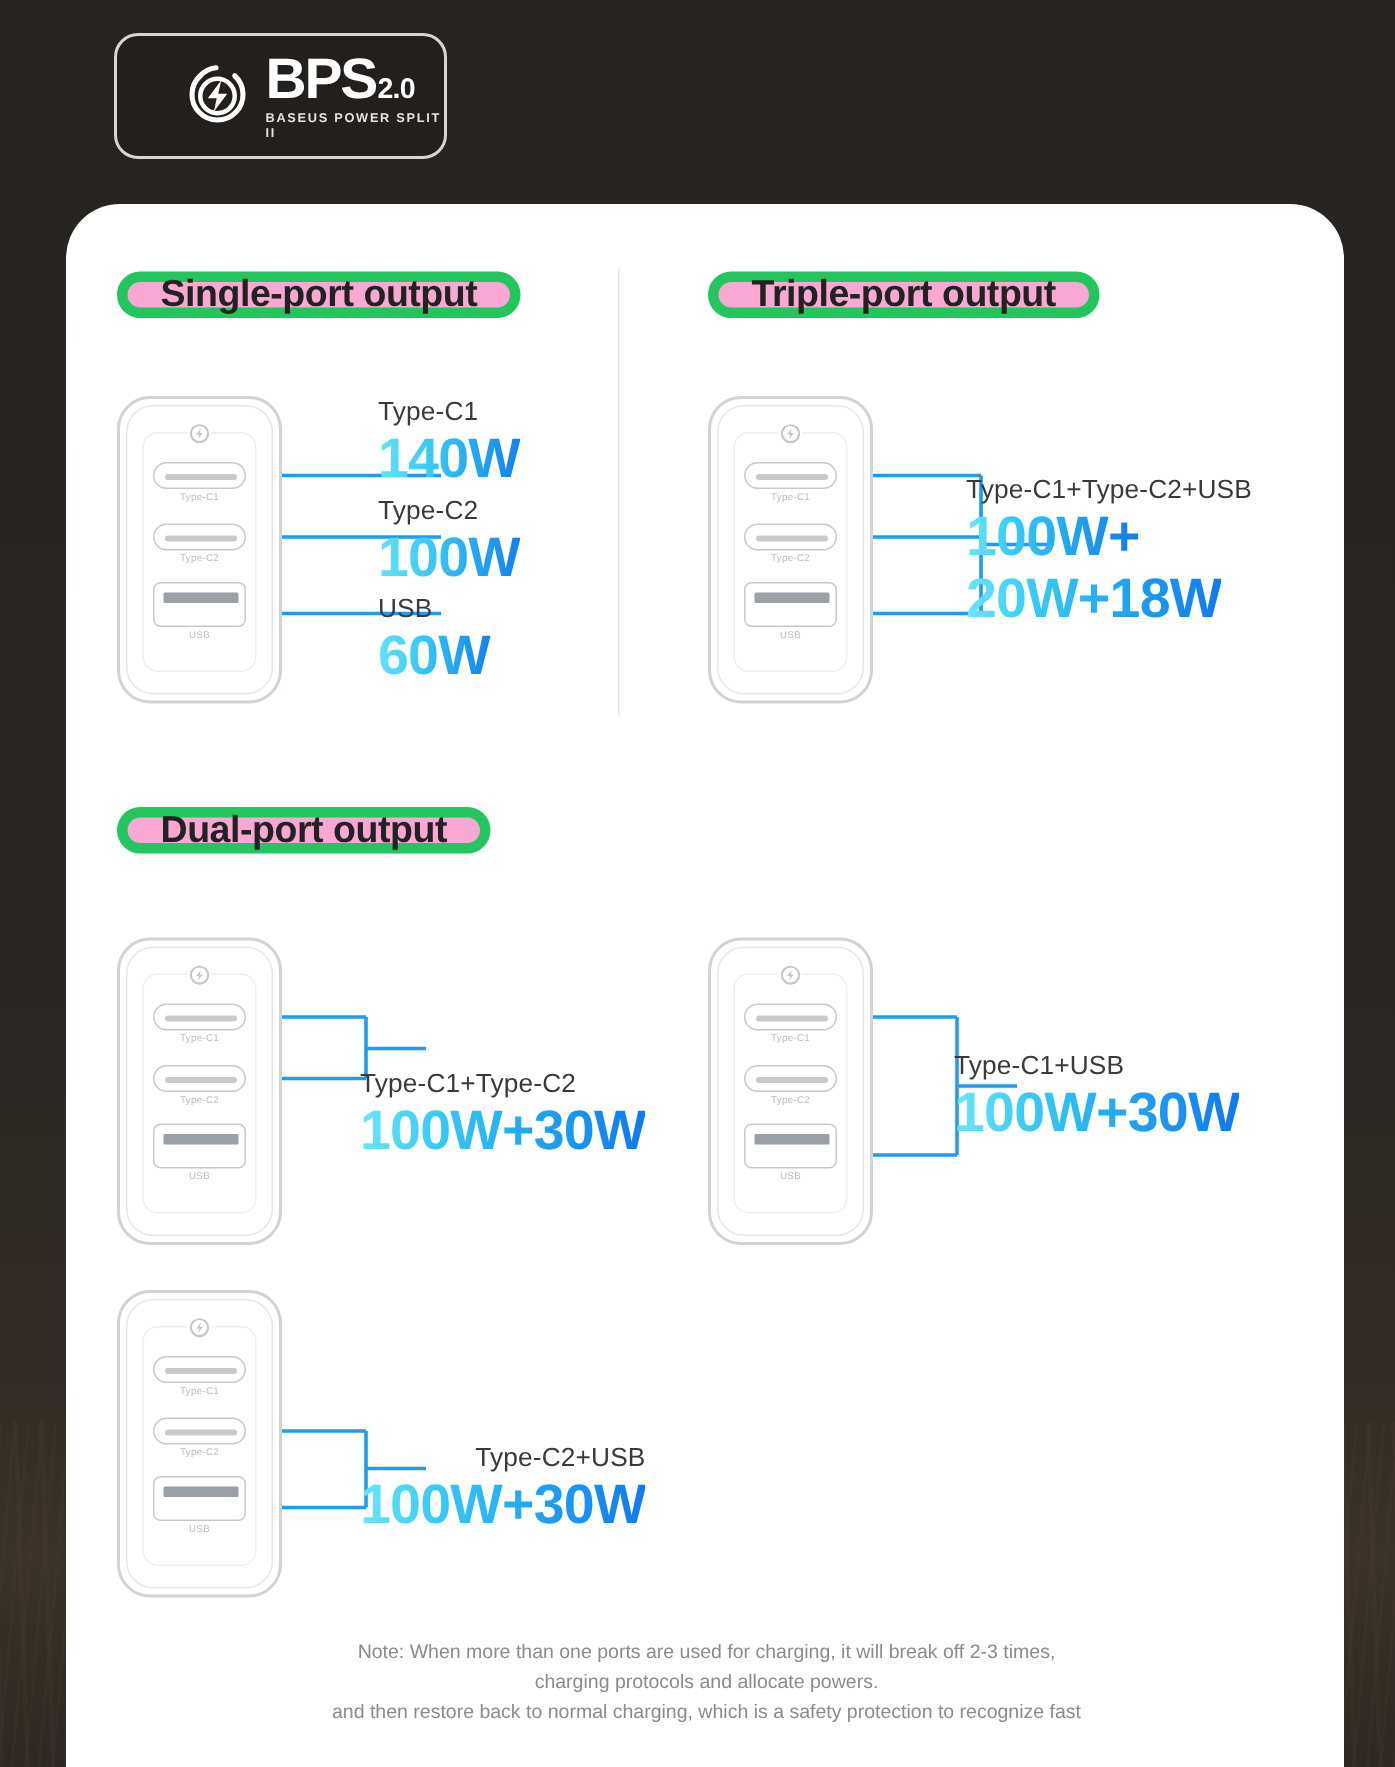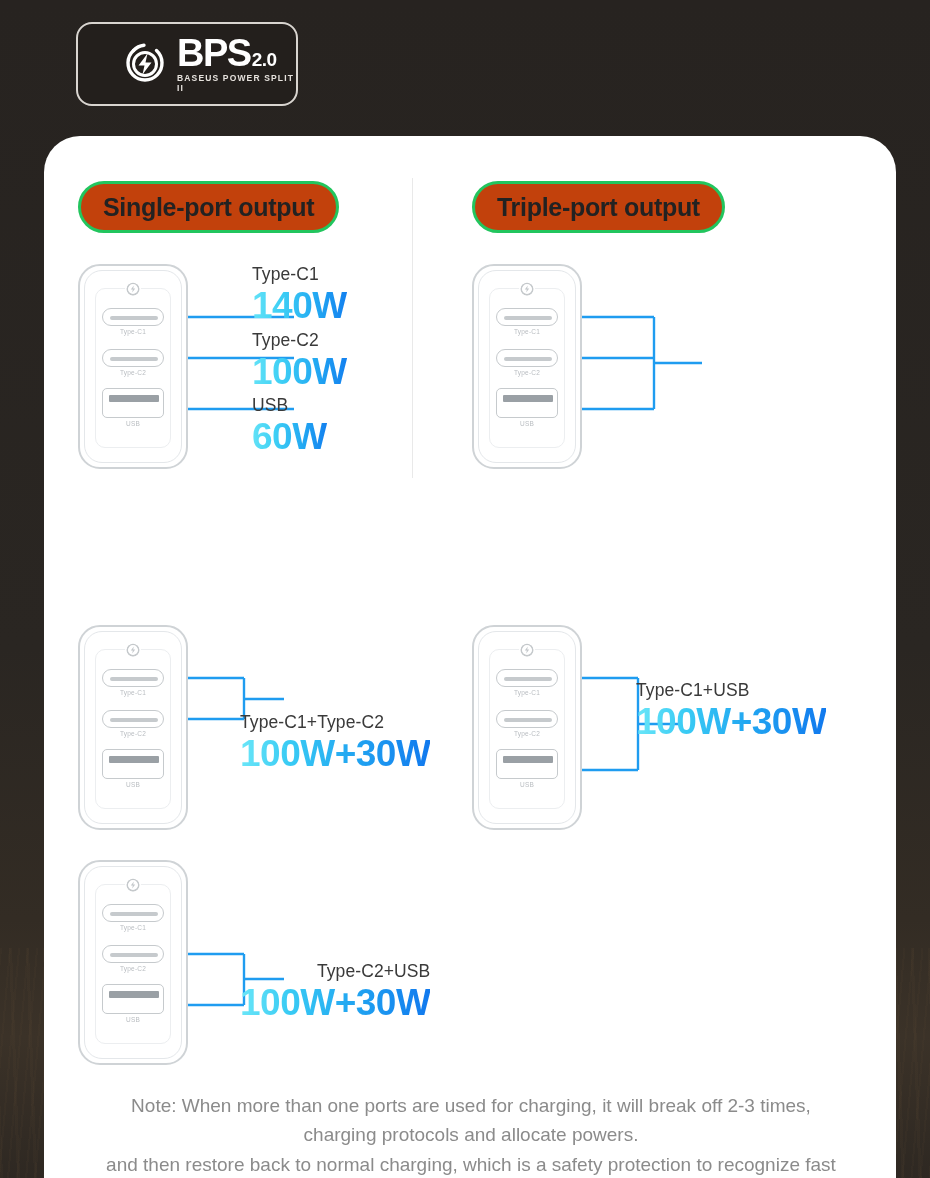--- a/index.html
+++ b/index.html
@@ -54,30 +54,30 @@
   .card {
     position: absolute; left: 44px; top: 136px;
     width: 852px; height: 1060px;
     background: #ffffff;
     border-radius: 36px 36px 0 0;
   }
 
   
   .pill {
     position: absolute;
-    border: 3px solid #22c55e;
+    border: 7px solid #22c55e;
     border-radius: 26px;
-    background: #c2410c;
+    background: #f9a8d4;
     color: #222222;
     font-size: 25px;
     font-weight: bold;
     letter-spacing: -0.3px;
     display: flex; align-items: center; justify-content: center;
     padding: 0 22px;
-    height: 52px;
+    height: 31px;
   }
   #pill-single { left: 34px; top: 45px; }
   #pill-triple { left: 428px; top: 45px; }
   #pill-dual   { left: 34px; top: 402px; }
 
   .divider {
     position: absolute;
     left: 368px; top: 42px;
     width: 1px; height: 300px;
     background: #e9e9e9;
@@ -187,21 +187,21 @@
     -webkit-background-clip: text;
     background-clip: text;
   }
 
   
   .note {
     position: absolute; left: 42px; top: 955px;
     width: 770px;
     text-align: center;
     color: #8b8b8b;
-    font-size: 19px;
+    font-size: 13px;
     line-height: 1.55;
   }
   .note div { white-space: nowrap; }
 </style>
 </head>
 <body>
 
 <div class="page">
   <div class="wood-grain"></div>
 
@@ -299,21 +299,27 @@
     </div>
 
     <svg class="conn" style="left:538px; top:128px; width:130px; height:205px;">
       <line x1="0" y1="53" x2="72" y2="53"></line>
       <line x1="0" y1="94" x2="72" y2="94"></line>
       <line x1="0" y1="145" x2="72" y2="145"></line>
       <line x1="72" y1="53" x2="72" y2="145"></line>
       <line x1="72" y1="99" x2="120" y2="99"></line>
     </svg>
 
-
+    <div class="spec" style="left:600px; top:180px;">
+      <div class="title">Type-C1+Type-C2+USB</div>
+      <div class="watt wide">100W+</div>
+      <div class="watt wide">20W+18W</div>
+    </div>
+
+    <div class="pill" id="pill-dual">Dual-port output</div>
 
     <div class="charger" style="left:34px; top:489px;">
       <div class="body"></div>
       <div class="panel"></div>
       <div class="badge">
         <svg viewBox="0 0 16 16">
           <circle cx="8" cy="8" r="5.6" fill="none" stroke="#c4c8cb" stroke-width="1.1"></circle>
           <path d="M11.8 3.6 A5.9 5.9 0 1 1 4.2 3.6" fill="none" stroke="#c4c8cb" stroke-width="1.1" stroke-linecap="round"></path>
           <path d="M8.8 4.6 L5.8 8.6 L7.8 8.6 L7.2 11.6 L10.2 7.6 L8.2 7.6 Z" fill="#c4c8cb"></path>
         </svg>
@@ -368,21 +374,21 @@
       </div>
     </div>
 
     <svg class="conn" style="left:538px; top:489px; width:120px; height:205px;">
       <line x1="0" y1="53" x2="56" y2="53"></line>
       <line x1="0" y1="145" x2="56" y2="145"></line>
       <line x1="56" y1="53" x2="56" y2="145"></line>
       <line x1="56" y1="99" x2="96" y2="99"></line>
     </svg>
 
-    <div class="spec" style="left:592px; top:544px;">
+    <div class="spec" style="left:592px; top:564px;">
       <div class="title">Type-C1+USB</div>
       <div class="watt wide">100W+30W</div>
     </div>
 
     <div class="charger" style="left:34px; top:724px;">
       <div class="body"></div>
       <div class="panel"></div>
       <div class="badge">
         <svg viewBox="0 0 16 16">
           <circle cx="8" cy="8" r="5.6" fill="none" stroke="#c4c8cb" stroke-width="1.1"></circle>

